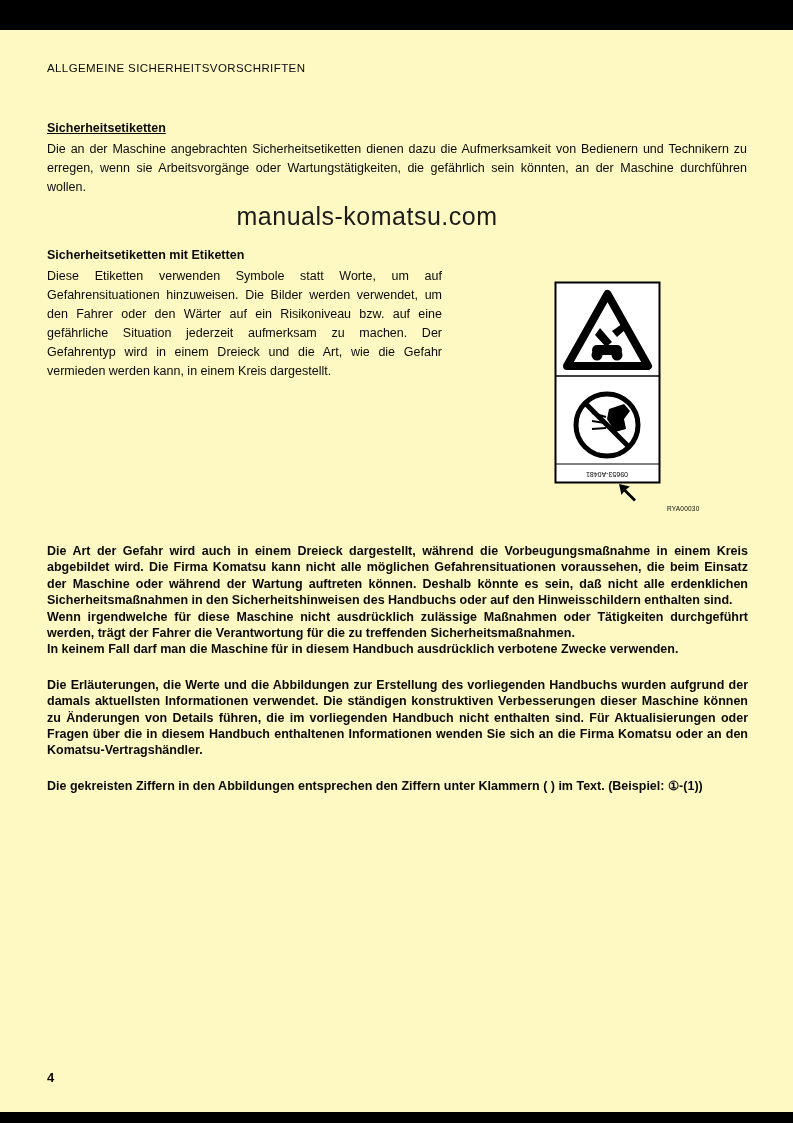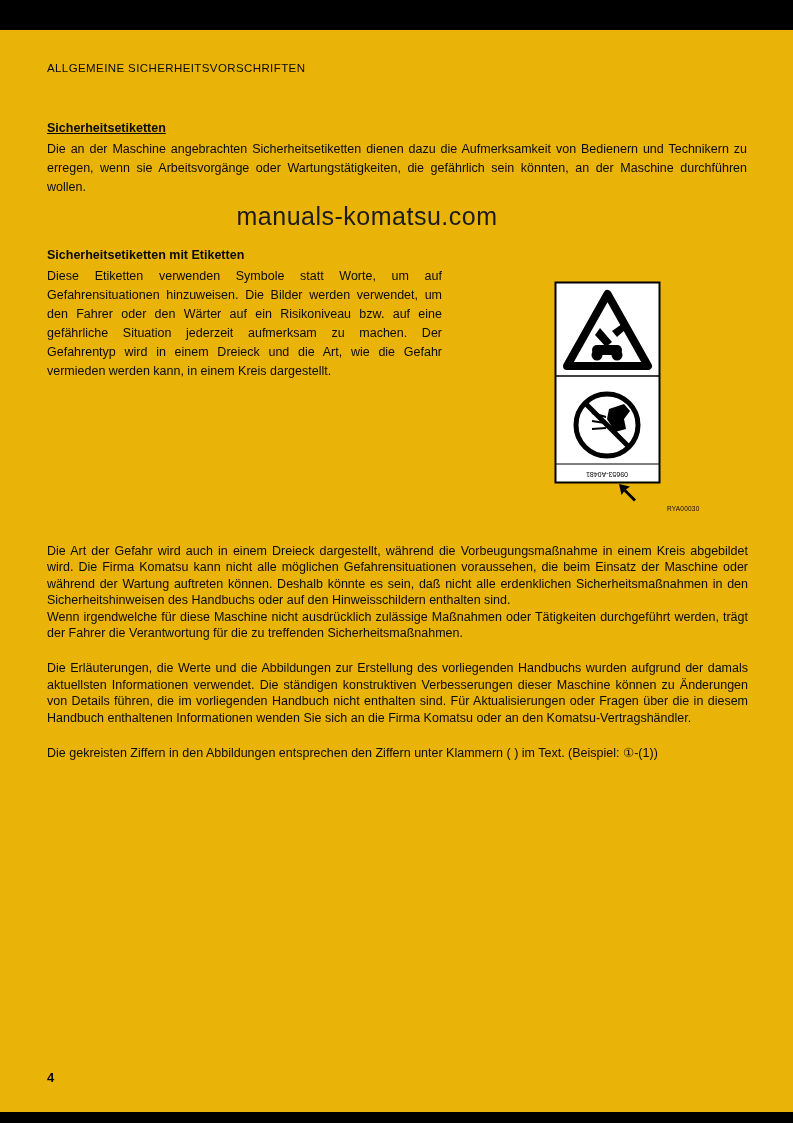--- a/index.html
+++ b/index.html
@@ -1,19 +1,19 @@
 <!DOCTYPE html>
 <html><head>
 <meta charset="utf-8">
 <title>Manual Page</title>
 <style>
   html,body{margin:0;padding:0;background:#d9d9d9;}
   .page{
     position:relative;width:793px;height:1123px;margin:0 auto;
-    background:#eab308;color:#0a0a0a;overflow:hidden;
+    background:#fef9c3;color:#0a0a0a;overflow:hidden;
     font-family:"Liberation Sans", sans-serif;
   }
   .bar{position:absolute;left:0;width:100%;background:#000;}
   .bar.top{top:0;height:30px;}
   .bar.bottom{bottom:0;height:11px;}
   .hdr{position:absolute;left:47px;top:62px;font-size:11.5px;letter-spacing:.4px;}
   .heading{position:absolute;left:47px;font-size:12.5px;font-weight:bold;}
   .heading.h1{top:121px;text-decoration:underline;}
   .heading.h2{top:248px;}
   .bodytext{position:absolute;left:47px;font-size:12.5px;line-height:19px;text-align:justify;margin:0;}
@@ -24,21 +24,21 @@
     font-size:25px;font-weight:500;color:#1b1b1b;letter-spacing:.5px;padding-left:12px;
   }
   .figure{position:absolute;left:554px;top:281px;width:170px;height:240px;}
   .figure .label-svg{position:absolute;left:0;top:0;}
   .figure .arrow{position:absolute;left:62px;top:200px;}
   .figure .figref{position:absolute;left:113px;top:224px;font-size:6.5px;letter-spacing:.2px;}
   .paras{
     position:absolute;left:47px;top:543px;width:701px;
     font-size:12.5px;line-height:16.4px;text-align:justify;
   }
-  .paras p{margin:0;}
+  .paras p{margin:0;font-weight:bold;}
   .paras p.gap{margin-top:19px;}
   .pagenum{position:absolute;left:47px;top:1070px;font-size:13px;font-weight:bold;}
 </style>
 </head>
 <body>
 
 <div class="page">
 
   <div class="bar top"></div>
 
@@ -79,20 +79,21 @@
     <svg class="arrow" width="24" height="24" viewBox="0 0 24 24">
       <path d="M3 3 L14 5.5 L10 8.5 L20 18.5 L18 20.5 L8 10.5 L5.5 14 Z" fill="#000"></path>
     </svg>
 
     <div class="figref">RYA00030</div>
   </div>
 
   <div class="paras">
     <p>Die Art der Gefahr wird auch in einem Dreieck dargestellt, während die Vorbeugungsmaßnahme in einem Kreis abgebildet wird. Die Firma Komatsu kann nicht alle möglichen Gefahrensituationen voraussehen, die beim Einsatz der Maschine oder während der Wartung auftreten können. Deshalb könnte es sein, daß nicht alle erdenklichen Sicherheitsmaßnahmen in den Sicherheitshinweisen des Handbuchs oder auf den Hinweisschildern enthalten sind.</p>
     <p>Wenn irgendwelche für diese Maschine nicht ausdrücklich zulässige Maßnahmen oder Tätigkeiten durchgeführt werden, trägt der Fahrer die Verantwortung für die zu treffenden Sicherheitsmaßnahmen.</p>
+    <p>In keinem Fall darf man die Maschine für in diesem Handbuch ausdrücklich verbotene Zwecke verwenden.</p>
     <p class="gap">Die Erläuterungen, die Werte und die Abbildungen zur Erstellung des vorliegenden Handbuchs wurden aufgrund der damals aktuellsten Informationen verwendet. Die ständigen konstruktiven Verbesserungen dieser Maschine können zu Änderungen von Details führen, die im vorliegenden Handbuch nicht enthalten sind. Für Aktualisierungen oder Fragen über die in diesem Handbuch enthaltenen Informationen wenden Sie sich an die Firma Komatsu oder an den Komatsu-Vertragshändler.</p>
     <p class="gap">Die gekreisten Ziffern in den Abbildungen entsprechen den Ziffern unter Klammern ( ) im Text. (Beispiel: ①-(1))</p>
   </div>
 
   <div class="pagenum">4</div>
 
   <div class="bar bottom"></div>
 
 </div>
 

